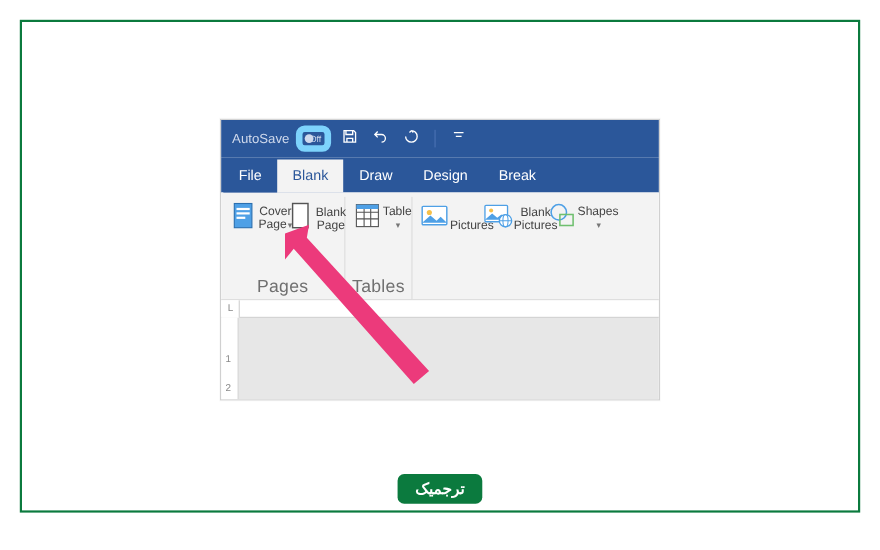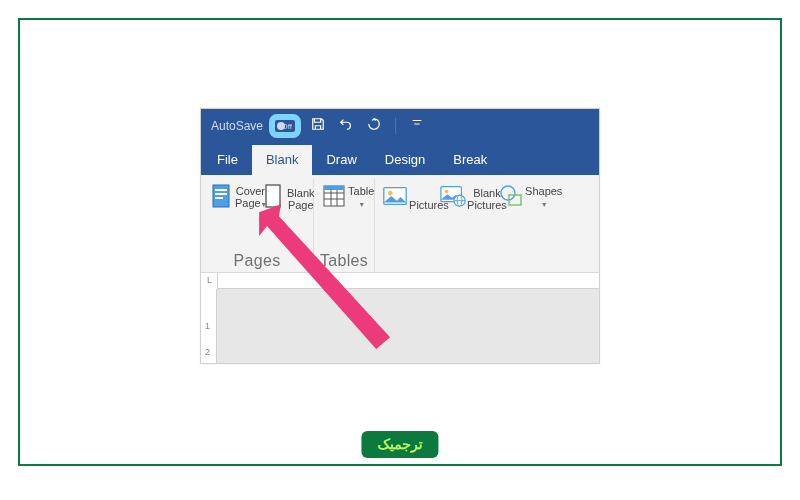--- a/index.html
+++ b/index.html
@@ -184,21 +184,21 @@
     width: 100%; height: 100%;
     pointer-events: none;
   }
   .arrow-wrap svg { width: 100%; height: 100%; }
   
   .badge {
     position: absolute;
     left: 50%; transform: translateX(-50%);
     bottom: 6px;
     background: #0b7a3e;
-    color: #bef264;
+    color: #ffffff;
     font-size: 14px;
     font-weight: 600;
     padding: 5px 16px 6px;
     border-radius: 6px;
     letter-spacing: 0.5px;
   }
 </style>
 </head>
 <body>
 

